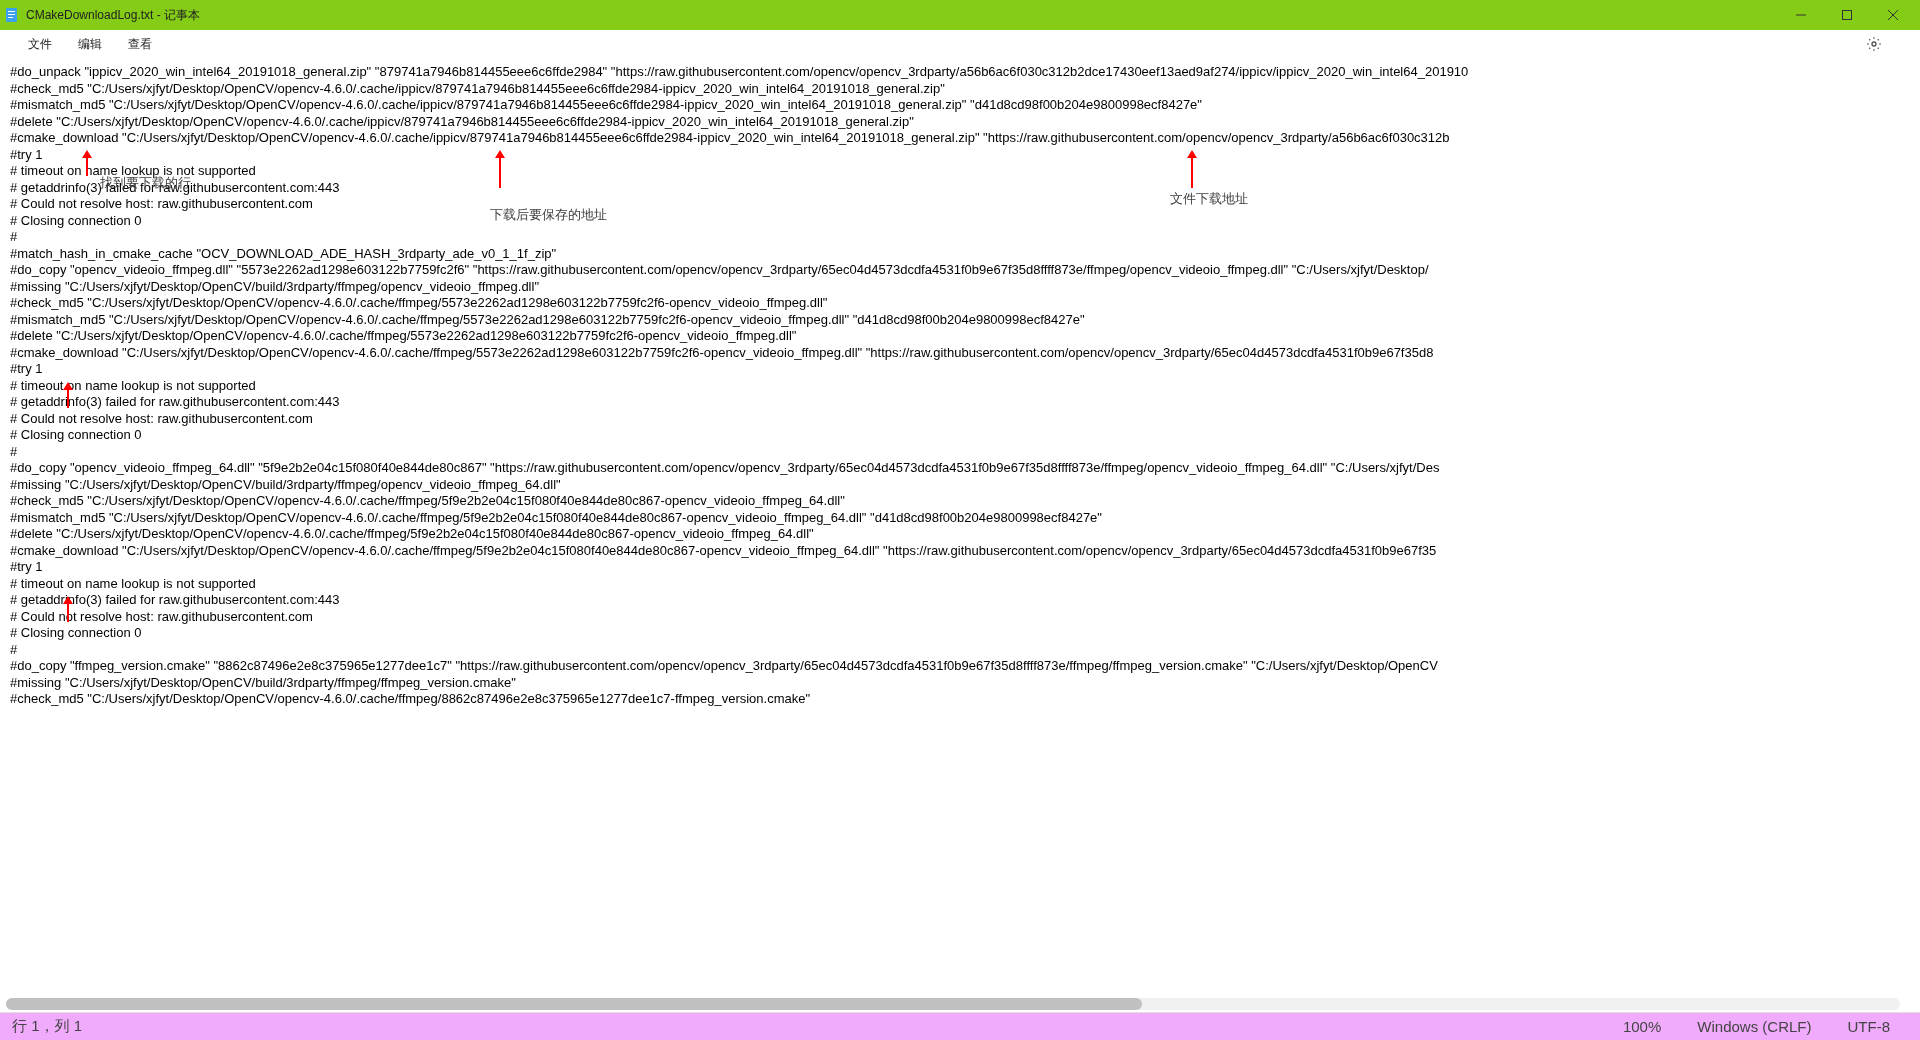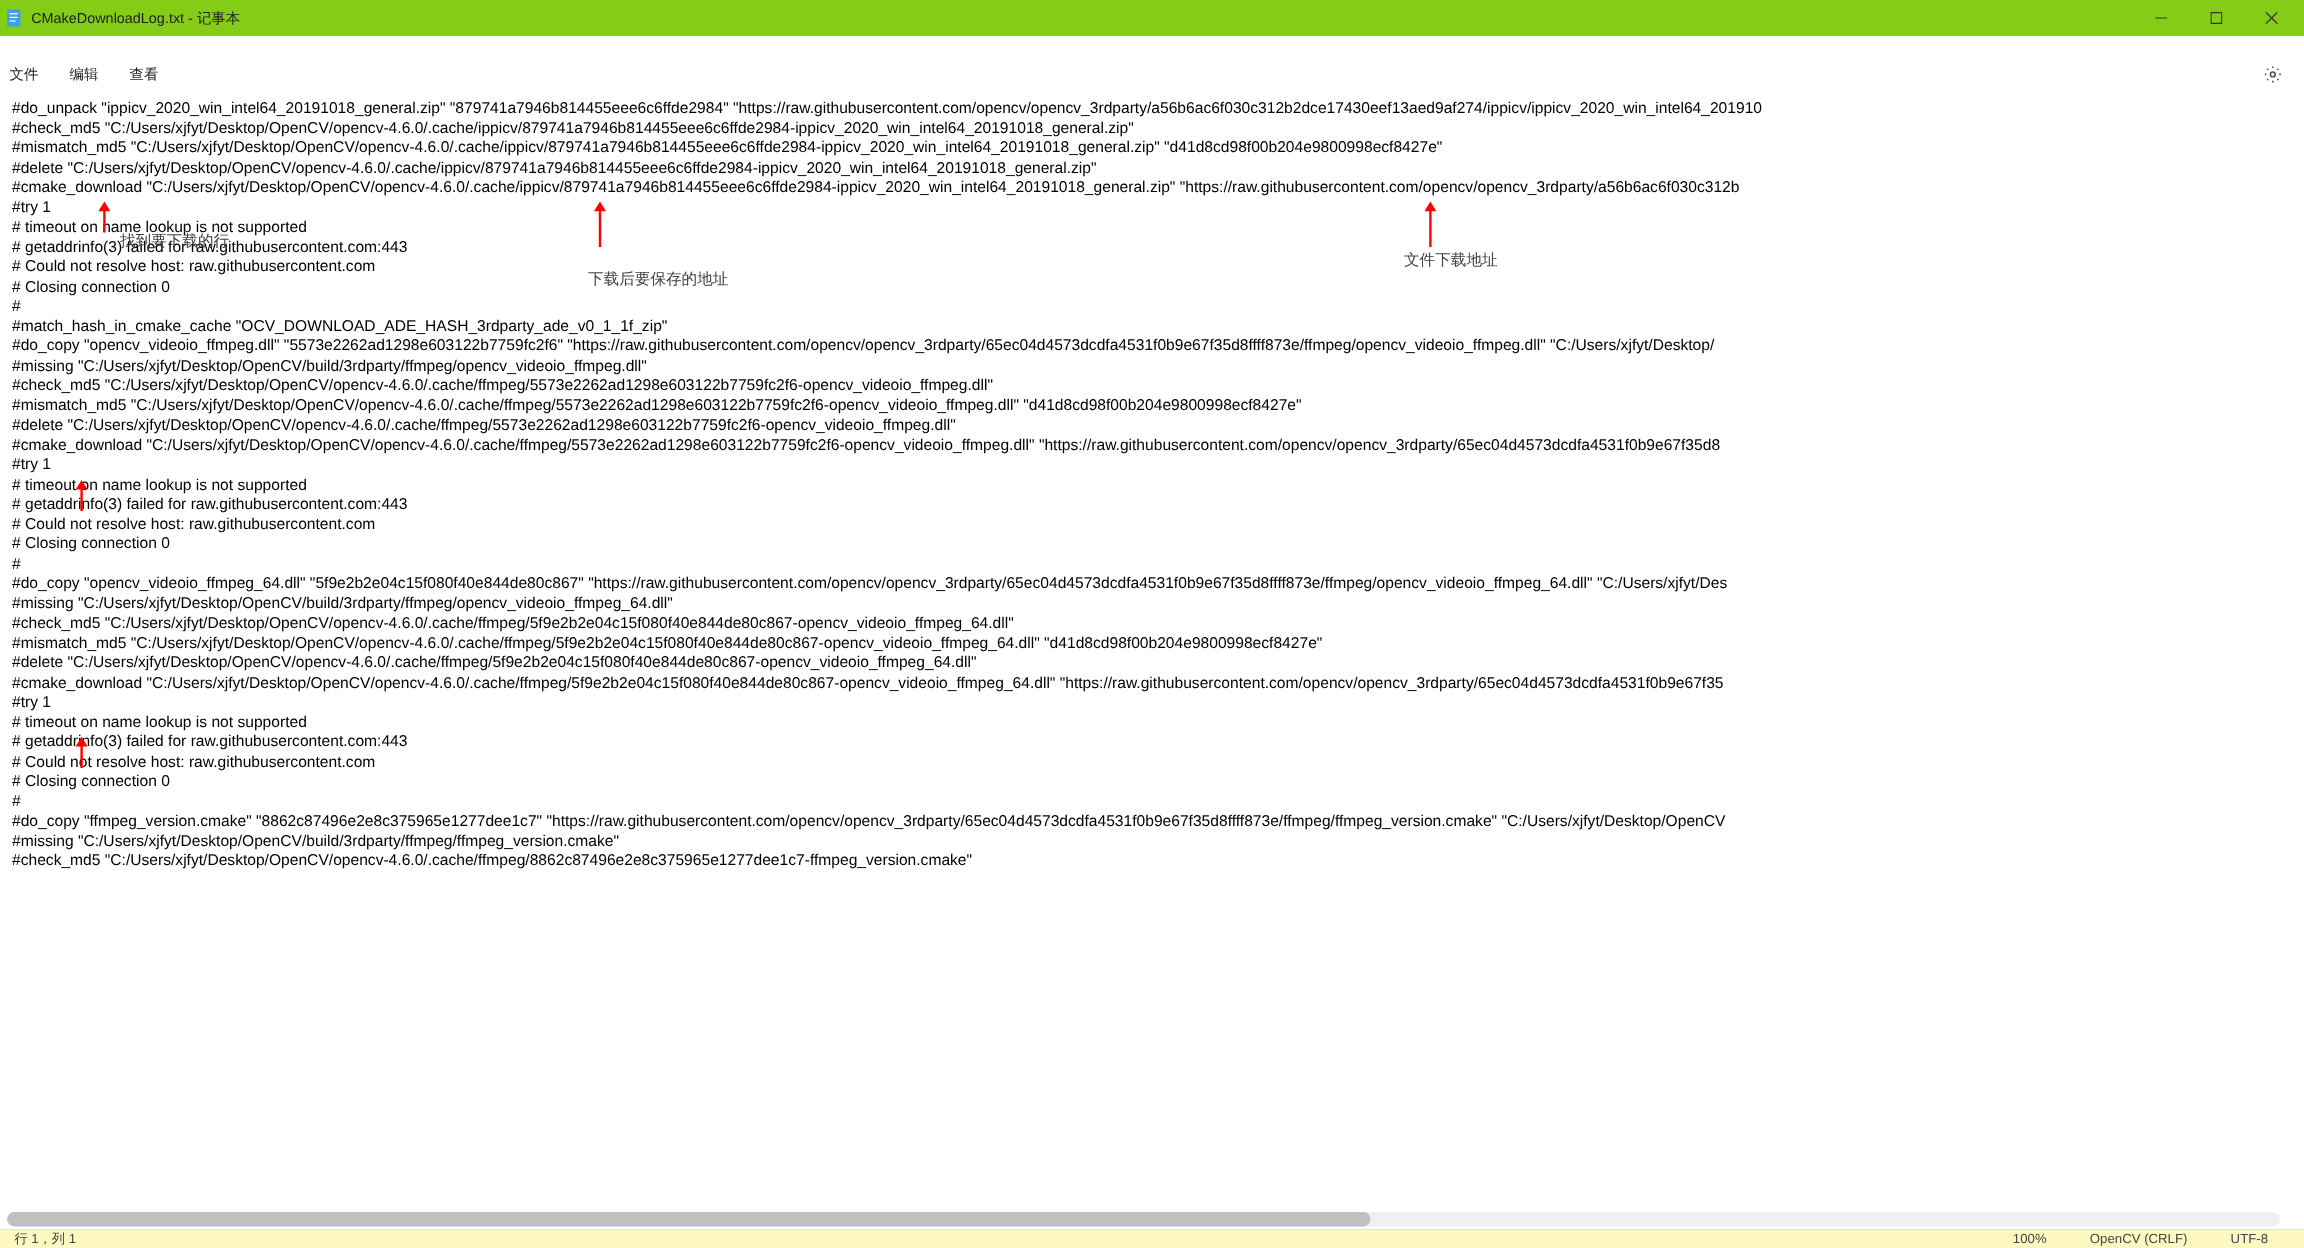--- a/index.html
+++ b/index.html
@@ -39,24 +39,23 @@
     height: 30px;
     display: flex;
     align-items: center;
     justify-content: center;
     color: #333;
   }
   .menubar {
     height: 28px;
     display: flex;
     align-items: center;
-    padding: 0 4px;
+    padding: 0 24px;
     background: #ffffff;
     gap: 18px;
-    margin-top: 18px;
   }
   .menubar .menuitem {
     font-size: 12px;
     color: #222;
     padding: 2px 4px;
   }
   .gear {
     width: 28px;
     height: 28px;
     display: flex;
@@ -103,28 +102,28 @@
     color: #404040;
     font-size: 13px;
     font-family: Liberation Mono, monospace;
     pointer-events: none;
   }
   .arrow {
     position: absolute;
     pointer-events: none;
   }
   .statusbar {
-    height: 16px;
+    height: 28px;
     border-top: 1px solid #e0e0e0;
     display: flex;
     align-items: center;
     padding: 0 12px;
-    font-size: 11px;
+    font-size: 15px;
     color: #444;
-    background: #fef9c3;
+    background: #f0abfc;
   }
   .statusbar .sep { flex: 1; }
   .statusbar .cell { padding: 0 18px; }
 </style>
 </head>
 <body>
 
 <div class="titlebar">
   <span class="icon">
     <svg width="16" height="16" viewBox="0 0 16 16">
@@ -243,15 +242,15 @@
 
   <div class="hscroll">
     <div class="thumb"></div>
   </div>
 </div>
 
 <div class="statusbar">
   <span>行 1，列 1</span>
   <span class="sep"></span>
   <span class="cell">100%</span>
-  <span class="cell">OpenCV (CRLF)</span>
+  <span class="cell">Windows (CRLF)</span>
   <span class="cell">UTF-8</span>
 </div>
 
 </body></html>

